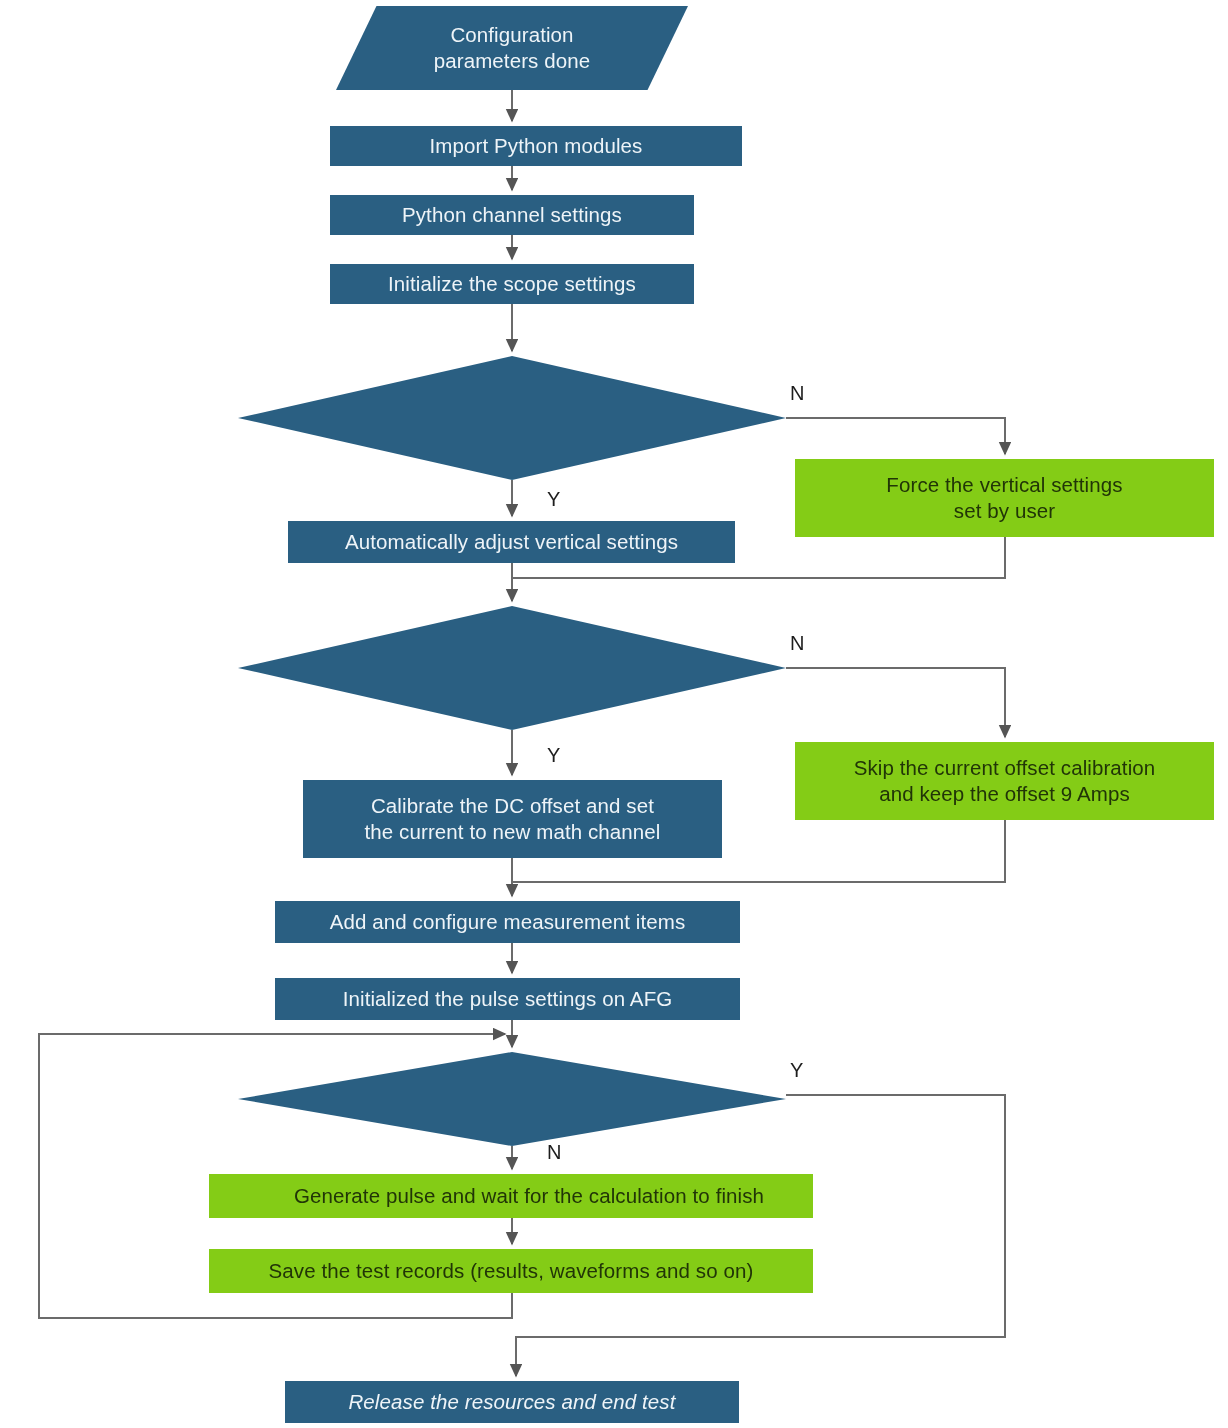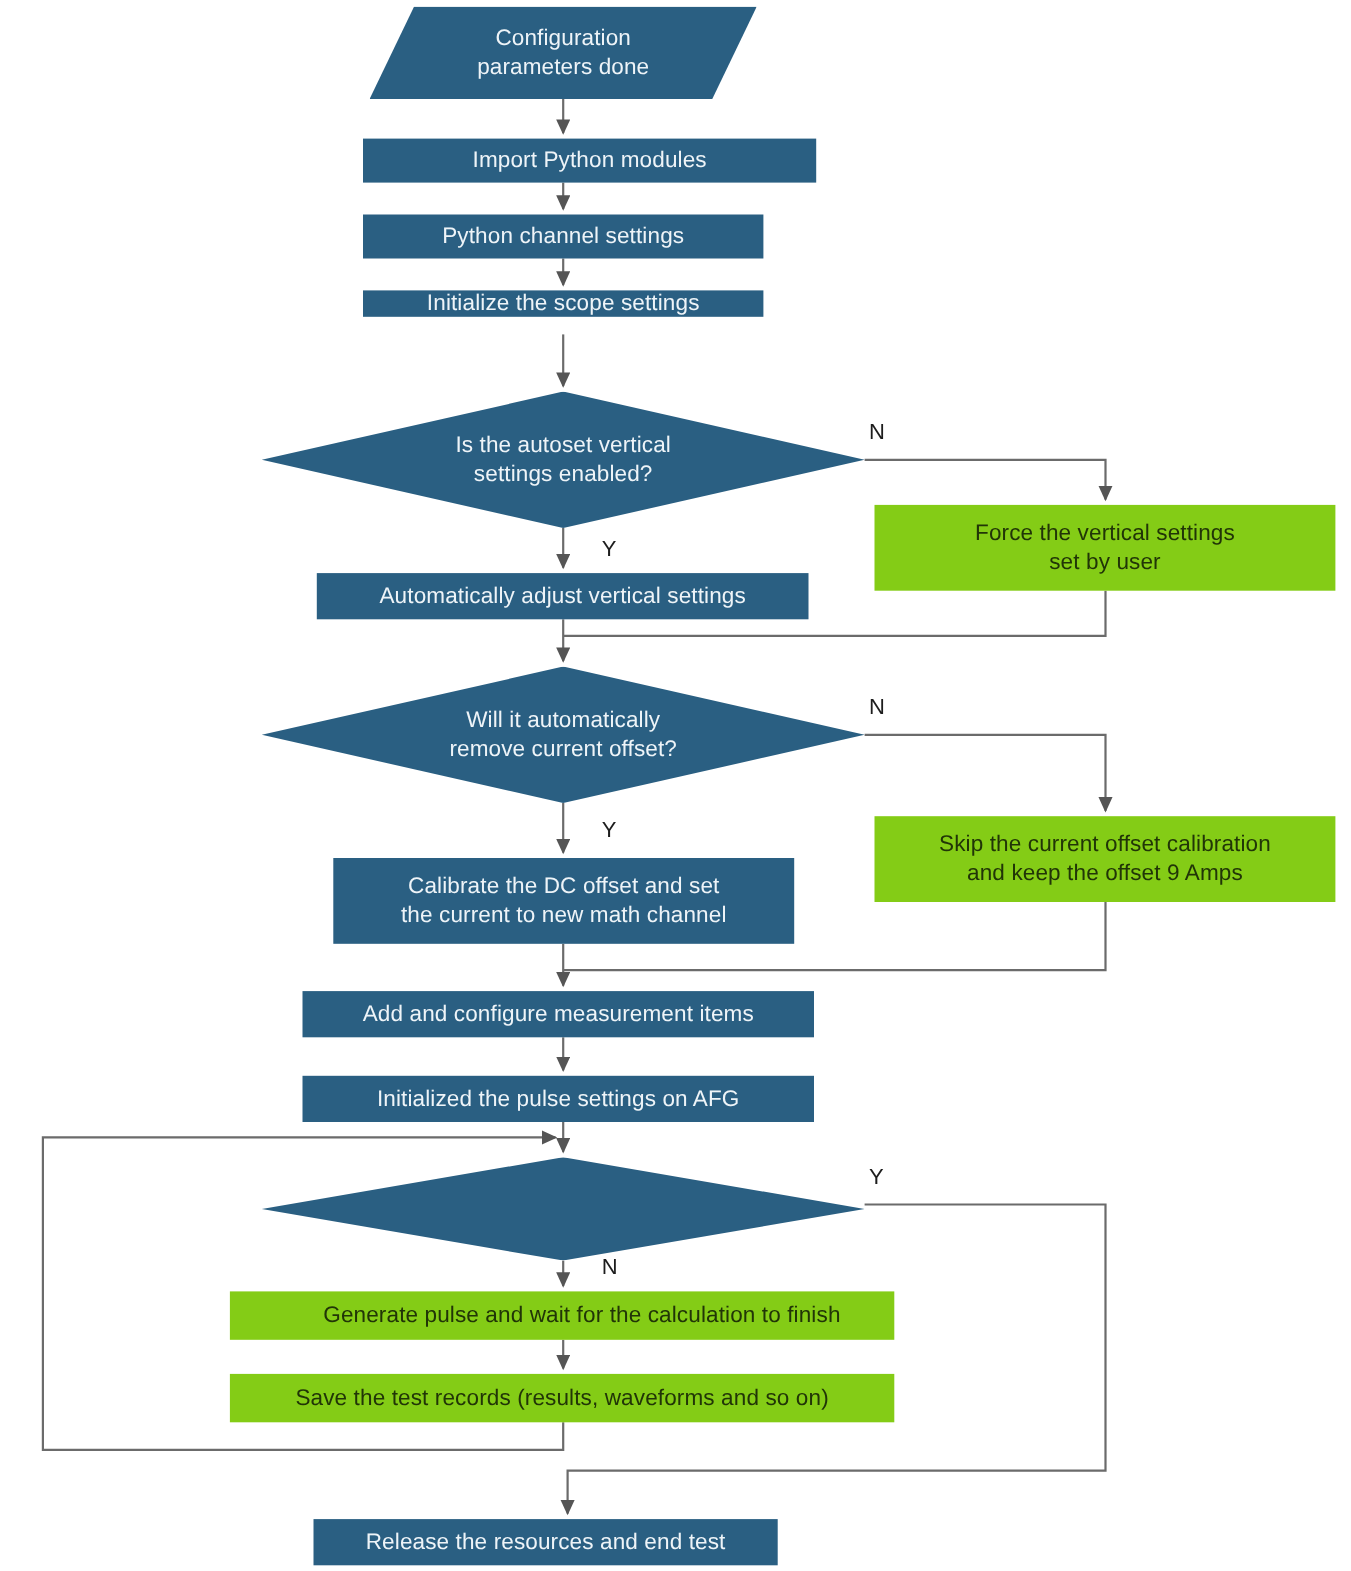--- a/index.html
+++ b/index.html
@@ -126,39 +126,35 @@
       <div class="node io" style="left: 336px; top: 6px; width: 352px; height: 84px;">
         <span class="label">Configuration
 parameters done</span>
       </div>
       <div class="node proc" style="left: 330px; top: 126px; width: 412px; height: 40px;">
         <span class="label">Import Python modules</span>
       </div>
       <div class="node proc" style="left: 330px; top: 195px; width: 364px; height: 40px;">
         <span class="label">Python channel settings</span>
       </div>
-      <div class="node proc" style="left: 330px; top: 264px; width: 364px; height: 24px;">
+      <div class="node proc" style="left: 330px; top: 264px; width: 364px; height: 40px;">
         <span class="label">Initialize the scope settings</span>
       </div>
       <div class="node decision" style="left: 238px; top: 356px; width: 548px; height: 124px;">
         <div class="diamond-shape"></div>
-        <span class="label">Is the autoset vertical
-settings enabled?</span>
       </div>
       <div class="node proc-green" style="left: 795px; top: 459px; width: 419px; height: 78px;">
         <span class="label">Force the vertical settings
 set by user</span>
       </div>
       <div class="node proc" style="left: 288px; top: 521px; width: 447px; height: 42px;">
         <span class="label">Automatically adjust vertical settings</span>
       </div>
       <div class="node decision" style="left: 238px; top: 606px; width: 548px; height: 124px;">
         <div class="diamond-shape"></div>
-        <span class="label">Will it automatically
-remove current offset?</span>
       </div>
       <div class="node proc-green" style="left: 795px; top: 742px; width: 419px; height: 78px;">
         <span class="label">Skip the current offset calibration
 and keep the offset 9 Amps</span>
       </div>
       <div class="node proc" style="left: 303px; top: 780px; width: 419px; height: 78px;">
         <span class="label">Calibrate the DC offset and set
 the current to new math channel</span>
       </div>
       <div class="node proc" style="left: 275px; top: 901px; width: 465px; height: 42px;">
@@ -169,21 +165,21 @@
       </div>
       <div class="node decision" style="left: 238px; top: 1052px; width: 548px; height: 94px;">
         <div class="diamond-shape"></div>
       </div>
       <div class="node proc-green" style="left: 209px; top: 1174px; width: 604px; height: 44px; padding-left: 36px;">
         <span class="label">Generate pulse and wait for the calculation to finish</span>
       </div>
       <div class="node proc-green" style="left: 209px; top: 1249px; width: 604px; height: 44px;">
         <span class="label">Save the test records (results, waveforms and so on)</span>
       </div>
-      <div class="node proc" style="left: 285px; top: 1381px; width: 422px; height: 42px;">
+      <div class="node proc" style="left: 285px; top: 1381px; width: 454px; height: 42px; font-style: italic;">
         <span class="label">Release the resources and end test</span>
       </div>
     </div>
   <div id="edge-label-layer">
       <div class="edge-label" style="left: 790px; top: 383px;">N</div>
       <div class="edge-label" style="left: 547px; top: 489px;">Y</div>
       <div class="edge-label" style="left: 790px; top: 633px;">N</div>
       <div class="edge-label" style="left: 547px; top: 745px;">Y</div>
       <div class="edge-label" style="left: 790px; top: 1060px;">Y</div>
       <div class="edge-label" style="left: 547px; top: 1142px;">N</div>

